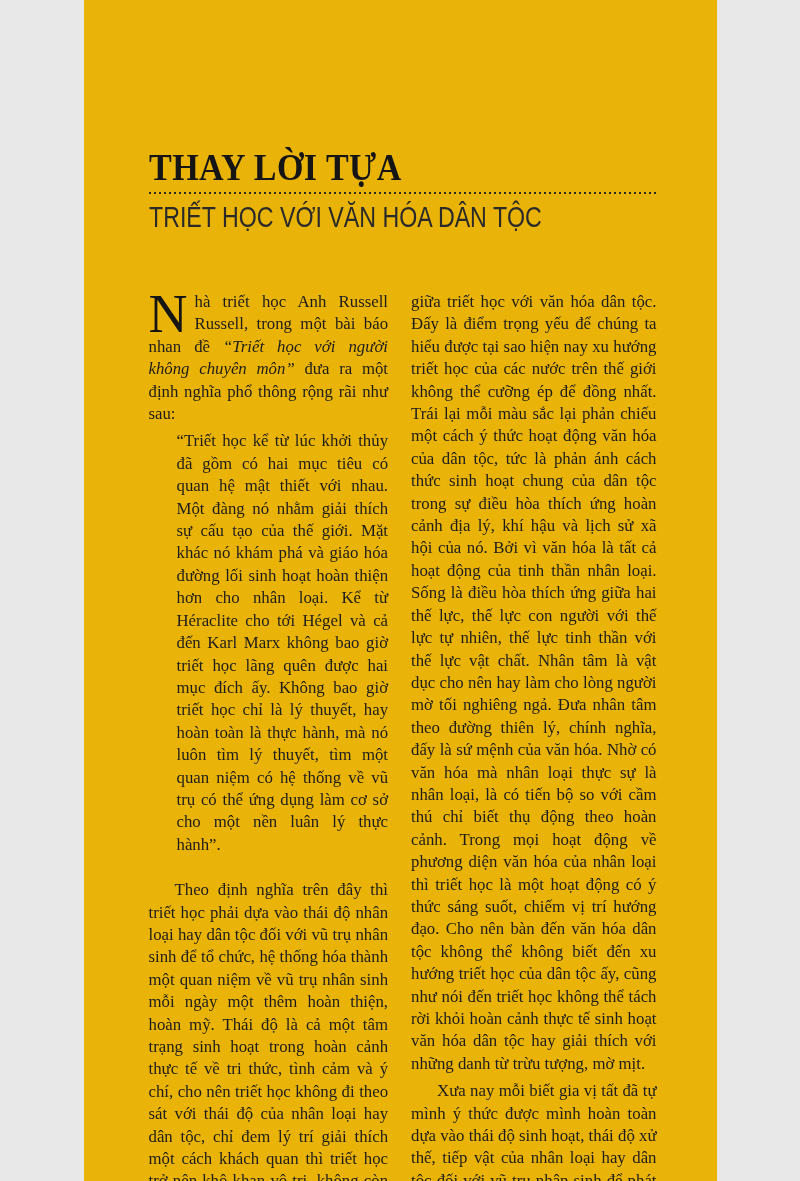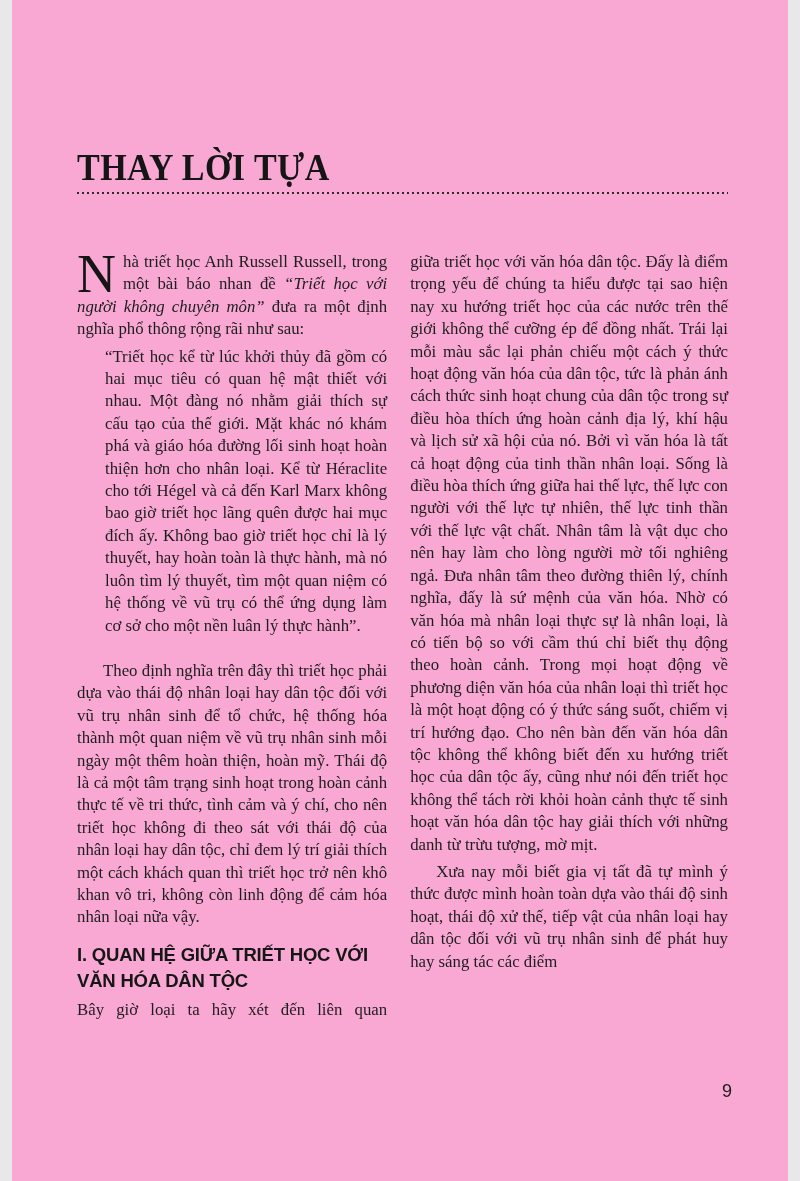--- a/index.html
+++ b/index.html
@@ -1,22 +1,22 @@
 <!DOCTYPE html>
 <html><head>
 <meta charset="utf-8">
 <style>
   * { margin: 0; padding: 0; box-sizing: border-box; }
   html, body { background: #e8e8e8; }
   .page {
     position: relative;
-    width: 776px;
+    width: 633px;
     height: 1181px;
     margin: 0 auto;
-    background: #f9a8d4;
+    background: #eab308;
     color: #1b1b1b;
     overflow: hidden;
     font-family: "Liberation Serif", serif;
   }
   .content {
     position: absolute;
     left: 65px;
     right: 60px;
     top: 148px;
   }
@@ -106,20 +106,23 @@
 </style>
 </head>
 <body>
 
 <div class="page">
   <div class="content">
 
     <div>
       <div class="title">THAY LỜI TỰA</div>
       <div class="dotted-rule"></div>
+      <div class="subtitle-wrap">
+        <span class="subtitle">TRIẾT HỌC VỚI VĂN HÓA DÂN TỘC</span>
+      </div>
     </div>
 
     <div class="columns">
 
       <div class="col-left">
         <p class="para1"><span class="dropcap">N</span><span>hà triết học Anh Russell Russell, trong một bài báo nhan đề </span><span class="italic">“Triết học với người không chuyên môn”</span><span> đưa ra một định nghĩa phổ thông rộng rãi như sau:</span></p>
 
         <p class="quote-block">“Triết học kể từ lúc khởi thủy đã gồm có hai mục tiêu có quan hệ mật thiết với nhau. Một đàng nó nhằm giải thích sự cấu tạo của thế giới. Mặt khác nó khám phá và giáo hóa đường lối sinh hoạt hoàn thiện hơn cho nhân loại. Kể từ Héraclite cho tới Hégel và cả đến Karl Marx không bao giờ triết học lãng quên được hai mục đích ấy. Không bao giờ triết học chỉ là lý thuyết, hay hoàn toàn là thực hành, mà nó luôn tìm lý thuyết, tìm một quan niệm có hệ thống về vũ trụ có thể ứng dụng làm cơ sở cho một nền luân lý thực hành”.</p>
 
         <p class="para2 para-indent">Theo định nghĩa trên đây thì triết học phải dựa vào thái độ nhân loại hay dân tộc đối với vũ trụ nhân sinh để tổ chức, hệ thống hóa thành một quan niệm về vũ trụ nhân sinh mỗi ngày một thêm hoàn thiện, hoàn mỹ. Thái độ là cả một tâm trạng sinh hoạt trong hoàn cảnh thực tế về tri thức, tình cảm và ý chí, cho nên triết học không đi theo sát với thái độ của nhân loại hay dân tộc, chỉ đem lý trí giải thích một cách khách quan thì triết học trở nên khô khan vô tri, không còn linh động để cảm hóa nhân loại nữa vậy.</p>

